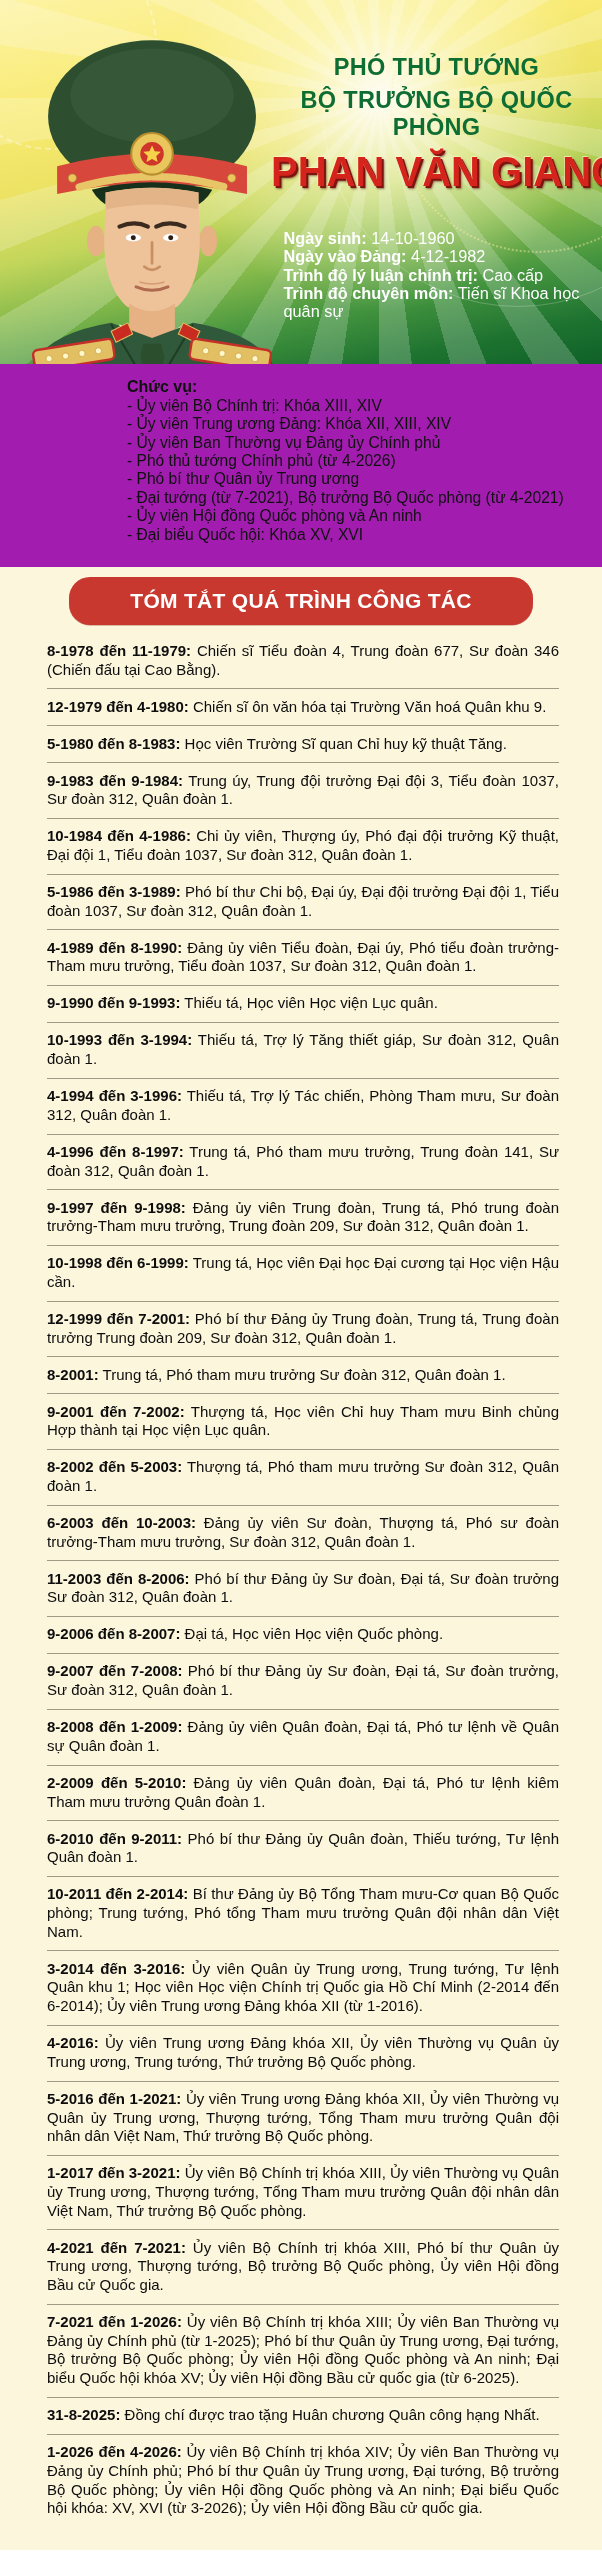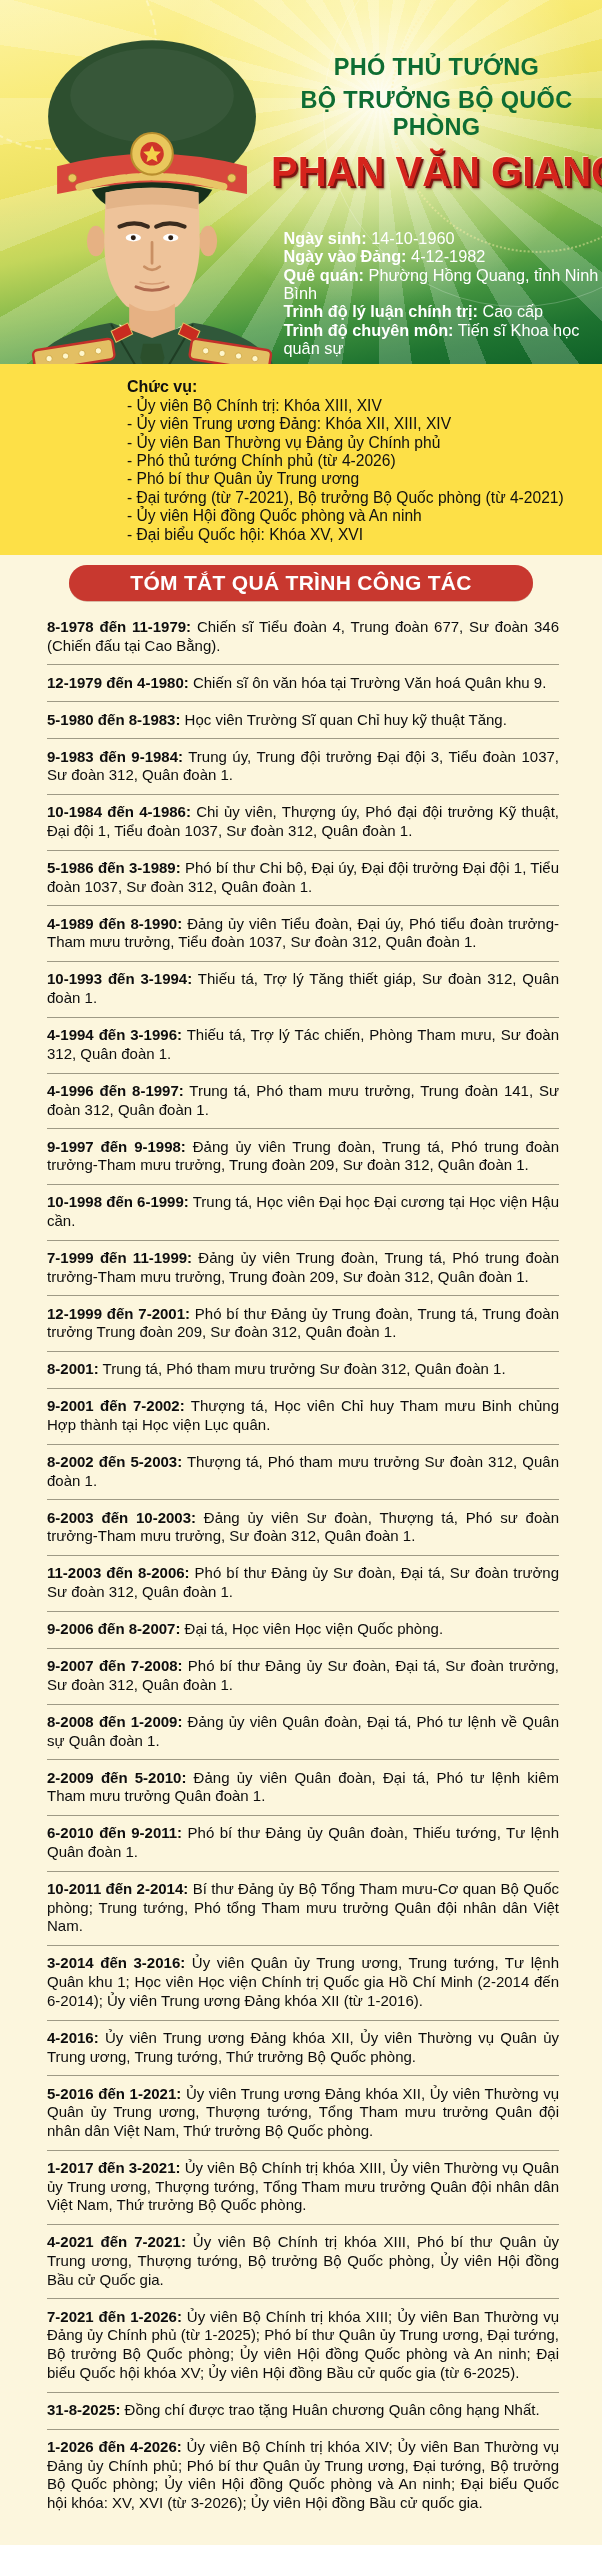--- a/index.html
+++ b/index.html
@@ -33,27 +33,27 @@
   .name{
     margin-top:5.5px;font-size:40px;font-weight:800;color:#d5241c;letter-spacing:0px;
     transform:scaleY(1.08);transform-origin:top center;white-space:nowrap;
     text-shadow:-0.7px -0.7px 0 rgba(255,245,200,.7),2.1px 2.1px 0 #7c1410,2.8px 2.8px 2.1px rgba(80,10,5,.55);
   }
   .info{margin-top:37px;text-align:left;padding-left:12.5px;}
   .info-row{font-size:16.3px;color:#ffffff;line-height:18.4px;margin-bottom:0px;}
   .info-label{font-weight:800;}
   .info-value{font-weight:400;}
   
-  .positions{background:#fde047;padding:14px 21px 11px 127px;}
+  .positions{background:#a21caf;padding:14px 21px 23px 127px;}
   .pos-heading{font-size:16px;font-weight:800;color:#101010;line-height:18.7px;}
   .pos-item{font-size:15.6px;color:#101010;line-height:18.4px;font-weight:400;}
   
   .career{background:#fcf6dd;padding-top:10.4px;padding-bottom:23.5px;min-height:1960px;box-sizing:border-box;}
   .banner{
-    width:464px;height:36px;margin:0 auto;background:#c8382f;border-radius:21px;
+    width:464px;height:48px;margin:0 auto;background:#c8382f;border-radius:21px;
     display:flex;align-items:center;justify-content:center;
     box-shadow:0 0.7px 0 rgba(120,20,10,.35);
   }
   .banner span{color:#ffffff;font-size:21px;font-weight:800;letter-spacing:0.3px;}
   .timeline{margin:8.3px 43px 0 47px;}
   .entry{padding:8.3px 0 9px 0;border-bottom:0.7px solid rgba(80,78,60,.55);
     font-size:15px;line-height:18.7px;color:#0d0d0d;text-align:justify;}
   .entry:last-child{border-bottom:none;}
   .entry .date{font-weight:800;}
 </style>
@@ -152,21 +152,20 @@
       <circle cx="206" cy="548" r="6" fill="#d9b65a" stroke="#a8862e"></circle>
     </svg>
 
     <div class="hero-right">
       <div class="title1">PHÓ THỦ TƯỚNG</div>
       <div class="title2">BỘ TRƯỞNG BỘ QUỐC PHÒNG</div>
       <div class="name">PHAN VĂN GIANG</div>
       <div class="info" id="info-list">
           <div class="info-row"><span class="info-label">Ngày sinh:</span><span class="info-value"> 14-10-1960</span></div>
           <div class="info-row"><span class="info-label">Ngày vào Đảng:</span><span class="info-value"> 4-12-1982</span></div>
-          <div class="info-row"><span class="info-label">Quê quán:</span><span class="info-value"> Phường Hồng Quang, tỉnh Ninh Bình</span></div>
           <div class="info-row"><span class="info-label">Trình độ lý luận chính trị:</span><span class="info-value"> Cao cấp</span></div>
           <div class="info-row"><span class="info-label">Trình độ chuyên môn:</span><span class="info-value"> Tiến sĩ Khoa học quân sự</span></div>
         </div>
     </div>
   </header>
 
   <section class="positions">
     <div class="pos-heading">Chức vụ:</div>
     <div id="pos-list">
         <div class="pos-item">- Ủy viên Bộ Chính trị: Khóa XIII, XIV</div>
@@ -185,26 +184,26 @@
       <span>TÓM TẮT QUÁ TRÌNH CÔNG TÁC</span>
     </div>
     <div class="timeline" id="timeline">
         <div class="entry"><span class="date">8-1978 đến 11-1979:</span><span> Chiến sĩ Tiểu đoàn 4, Trung đoàn 677, Sư đoàn 346 (Chiến đấu tại Cao Bằng).</span></div>
         <div class="entry"><span class="date">12-1979 đến 4-1980:</span><span> Chiến sĩ ôn văn hóa tại Trường Văn hoá Quân khu 9.</span></div>
         <div class="entry"><span class="date">5-1980 đến 8-1983:</span><span> Học viên Trường Sĩ quan Chỉ huy kỹ thuật Tăng.</span></div>
         <div class="entry"><span class="date">9-1983 đến 9-1984:</span><span> Trung úy, Trung đội trưởng Đại đội 3, Tiểu đoàn 1037, Sư đoàn 312, Quân đoàn 1.</span></div>
         <div class="entry"><span class="date">10-1984 đến 4-1986:</span><span> Chi ủy viên, Thượng úy, Phó đại đội trưởng Kỹ thuật, Đại đội 1, Tiểu đoàn 1037, Sư đoàn 312, Quân đoàn 1.</span></div>
         <div class="entry"><span class="date">5-1986 đến 3-1989:</span><span> Phó bí thư Chi bộ, Đại úy, Đại đội trưởng Đại đội 1, Tiểu đoàn 1037, Sư đoàn 312, Quân đoàn 1.</span></div>
         <div class="entry"><span class="date">4-1989 đến 8-1990:</span><span> Đảng ủy viên Tiểu đoàn, Đại úy, Phó tiểu đoàn trưởng-Tham mưu trưởng, Tiểu đoàn 1037, Sư đoàn 312, Quân đoàn 1.</span></div>
+        <div class="entry"><span class="date">9-1990 đến 9-1993:</span><span> Thiếu tá, Học viên Học viện Lục quân.</span></div>
         <div class="entry"><span class="date">10-1993 đến 3-1994:</span><span> Thiếu tá, Trợ lý Tăng thiết giáp, Sư đoàn 312, Quân đoàn 1.</span></div>
         <div class="entry"><span class="date">4-1994 đến 3-1996:</span><span> Thiếu tá, Trợ lý Tác chiến, Phòng Tham mưu, Sư đoàn 312, Quân đoàn 1.</span></div>
         <div class="entry"><span class="date">4-1996 đến 8-1997:</span><span> Trung tá, Phó tham mưu trưởng, Trung đoàn 141, Sư đoàn 312, Quân đoàn 1.</span></div>
         <div class="entry"><span class="date">9-1997 đến 9-1998:</span><span> Đảng ủy viên Trung đoàn, Trung tá, Phó trung đoàn trưởng-Tham mưu trưởng, Trung đoàn 209, Sư đoàn 312, Quân đoàn 1.</span></div>
         <div class="entry"><span class="date">10-1998 đến 6-1999:</span><span> Trung tá, Học viên Đại học Đại cương tại Học viện Hậu cần.</span></div>
-        <div class="entry"><span class="date">7-1999 đến 11-1999:</span><span> Đảng ủy viên Trung đoàn, Trung tá, Phó trung đoàn trưởng-Tham mưu trưởng, Trung đoàn 209, Sư đoàn 312, Quân đoàn 1.</span></div>
         <div class="entry"><span class="date">12-1999 đến 7-2001:</span><span> Phó bí thư Đảng ủy Trung đoàn, Trung tá, Trung đoàn trưởng Trung đoàn 209, Sư đoàn 312, Quân đoàn 1.</span></div>
         <div class="entry"><span class="date">8-2001:</span><span> Trung tá, Phó tham mưu trưởng Sư đoàn 312, Quân đoàn 1.</span></div>
         <div class="entry"><span class="date">9-2001 đến 7-2002:</span><span> Thượng tá, Học viên Chỉ huy Tham mưu Binh chủng Hợp thành tại Học viện Lục quân.</span></div>
         <div class="entry"><span class="date">8-2002 đến 5-2003:</span><span> Thượng tá, Phó tham mưu trưởng Sư đoàn 312, Quân đoàn 1.</span></div>
         <div class="entry"><span class="date">6-2003 đến 10-2003:</span><span> Đảng ủy viên Sư đoàn, Thượng tá, Phó sư đoàn trưởng-Tham mưu trưởng, Sư đoàn 312, Quân đoàn 1.</span></div>
         <div class="entry"><span class="date">11-2003 đến 8-2006:</span><span> Phó bí thư Đảng ủy Sư đoàn, Đại tá, Sư đoàn trưởng Sư đoàn 312, Quân đoàn 1.</span></div>
         <div class="entry"><span class="date">9-2006 đến 8-2007:</span><span> Đại tá, Học viên Học viện Quốc phòng.</span></div>
         <div class="entry"><span class="date">9-2007 đến 7-2008:</span><span> Phó bí thư Đảng ủy Sư đoàn, Đại tá, Sư đoàn trưởng, Sư đoàn 312, Quân đoàn 1.</span></div>
         <div class="entry"><span class="date">8-2008 đến 1-2009:</span><span> Đảng ủy viên Quân đoàn, Đại tá, Phó tư lệnh về Quân sự Quân đoàn 1.</span></div>
         <div class="entry"><span class="date">2-2009 đến 5-2010:</span><span> Đảng ủy viên Quân đoàn, Đại tá, Phó tư lệnh kiêm Tham mưu trưởng Quân đoàn 1.</span></div>

